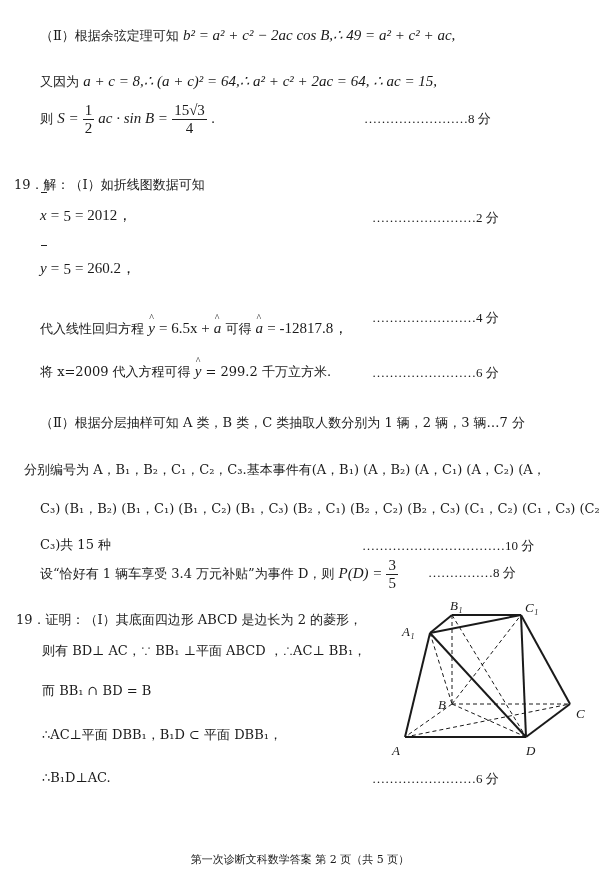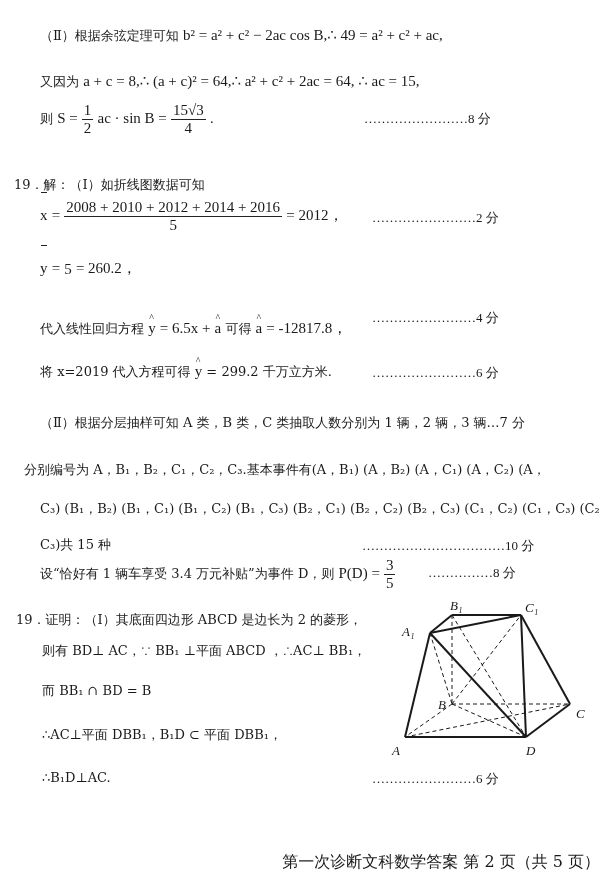--- a/index.html
+++ b/index.html
@@ -2,31 +2,31 @@
 <html><head>
 <meta charset="utf-8">
 <style>
   html, body { margin: 0; padding: 0; }
   body {
     width: 600px; height: 877px; background: #ffffff; color: #1a1a1a;
     font-family: "DejaVu Serif", "Liberation Serif", serif;
     font-size: 13px; position: relative; overflow: hidden;
   }
   .line { position: absolute; white-space: nowrap; line-height: 16px; }
-  .math { font-family: "Liberation Serif", "DejaVu Serif", serif; font-size: 15px; }
+  .math { font-family: "Liberation Serif", "DejaVu Serif", serif; font-style: italic; font-size: 15px; }
   .up { font-style: normal; }
   .score { position: absolute; white-space: nowrap; font-family: "Liberation Serif", "DejaVu Serif", serif; font-size: 13px; }
   .frac { display: inline-block; vertical-align: middle; text-align: center; font-style: normal; font-family: "Liberation Serif", serif; font-size: 15px; }
   .frac .num { display: block; border-bottom: 1px solid #222; padding: 0 2px; line-height: 17px; }
   .frac .den { display: block; line-height: 17px; }
   .hat { position: relative; display: inline-block; }
   .hat::before { content: "^"; position: absolute; top: -10px; left: 1px; font-size: 10px; font-style: normal; }
   .bar { position: relative; display: inline-block; }
   .bar::before { content: ""; position: absolute; top: -3px; left: 1px; width: 6px; border-top: 1px solid #222; }
-  .footer { position: absolute; left: 0; width: 600px; text-align: right; top: 852px; font-size: 16px; }
+  .footer { position: absolute; left: 0; width: 600px; text-align: center; top: 852px; font-size: 11px; }
   svg text { font-family: "Liberation Serif", serif; font-style: italic; font-size: 13px; fill: #1a1a1a; }
 </style>
 </head>
 <body>
 
 <div class="line" style="left:40px; top:27px;">
   <span>（Ⅱ）根据余弦定理可知</span>
   <span class="math">b² = a² + c² − 2ac cos B,∴ 49 = a² + c² + ac,</span>
 </div>
 <div class="line" style="left:40px; top:73px;">
@@ -41,21 +41,21 @@
   <span class="frac"><span class="num">15√3</span><span class="den">4</span></span>
   <span>.</span>
 </div>
 <div class="score" style="left:364px; top:110px;">……………………8 分</div>
 
 <div class="line" style="left:14px; top:177px;">19．解：（Ⅰ）如折线图数据可知</div>
 
 <div class="line" style="left:40px; top:195px; line-height:40px;">
   <span class="math bar">x</span>
   <span class="math up">=</span>
-  <span class="frac"><span class="num">2008 + 2010 + 2012 + 2014 + 2016</span><span class="den">5</span></span>
+  <span class="frac"><span class="den">5</span></span>
   <span class="math up">= 2012，</span>
 </div>
 <div class="score" style="left:372px; top:209px;">……………………2 分</div>
 
 <div class="line" style="left:40px; top:248px; line-height:40px;">
   <span class="math bar">y</span>
   <span class="math up">=</span>
   <span class="frac"><span class="den">5</span></span>
   <span class="math up">= 260.2，</span>
 </div>
@@ -65,21 +65,21 @@
   <span>代入线性回归方程</span>
   <span class="math hat">y</span>
   <span class="math up">= 6.5x +</span>
   <span class="math hat">a</span>
   <span>可得</span>
   <span class="math hat">a</span>
   <span class="math up">= -12817.8，</span>
 </div>
 
 <div class="line" style="left:40px; top:363px;">
-  <span>将 x=2019 代入方程可得</span>
+  <span>将 x=2009 代入方程可得</span>
   <span class="math hat">y</span>
   <span class="up">= 299.2 千万立方米.</span>
 </div>
 <div class="score" style="left:372px; top:364px;">……………………6 分</div>
 
 <div class="line" style="left:40px; top:415px;">（Ⅱ）根据分层抽样可知 A 类，B 类，C 类抽取人数分别为 1 辆，2 辆，3 辆…7 分</div>
 <div class="line" style="left:24px; top:462px;">分别编号为 A，B₁，B₂，C₁，C₂，C₃.基本事件有(A，B₁) (A，B₂) (A，C₁) (A，C₂) (A，</div>
 <div class="line" style="left:40px; top:501px;">C₃) (B₁，B₂) (B₁，C₁) (B₁，C₂) (B₁，C₃) (B₂，C₁) (B₂，C₂) (B₂，C₃) (C₁，C₂) (C₁，C₃) (C₂，</div>
 <div class="line" style="left:40px; top:537px;">C₃)共 15 种</div>
 <div class="score" style="left:362px; top:537px;">……………………………10 分</div>

